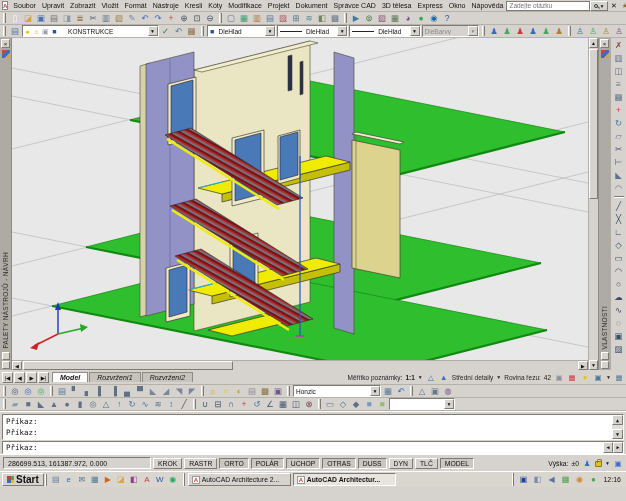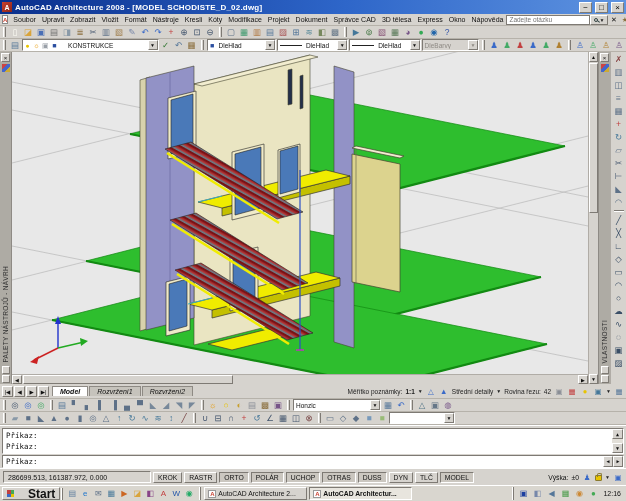--- a/index.html
+++ b/index.html
@@ -93,46 +93,39 @@
   .statusbar{height:17px;display:flex;align-items:center;gap:2px;padding:0 3px;background:var(--chrome);border-top:1px solid #fff;}
   .coords{width:148px;height:12px;font-size:7px;display:flex;align-items:center;padding:0 4px;background:var(--chrome);}
   .sbtn{font-size:6.8px;padding:1px 4px;border:1px solid;border-color:#fff var(--chromeDark) var(--chromeDark) #fff;background:var(--chrome);white-space:nowrap;}
   .sbtn.on{border-color:var(--chromeDark) #fff #fff var(--chromeDark);background:#CBC7C0;}
   .sb-right{margin-left:auto;display:flex;align-items:center;gap:3px;font-size:6.8px;}
   .lockico{width:7px;height:6px;background:#E8C400;border:1px solid #8a7a30;border-radius:1px;position:relative;margin-top:2px;}
   .lockico::before{content:"";position:absolute;top:-3px;left:1px;width:3px;height:3px;border:1px solid #8a7a30;border-bottom:none;border-radius:2px 2px 0 0;}
   
   .taskbar{height:16px;display:flex;align-items:center;gap:2px;padding:0 2px;
     background:#D9D6CF;border-top:1px solid #fff;}
-  .startbtn{display:flex;align-items:center;gap:14px;height:13px;padding:0 4px;font-weight:bold;font-size:12px;}
+  .startbtn{display:flex;align-items:center;gap:2px;height:13px;padding:0 4px;font-weight:bold;font-size:10px;}
   .flag{width:7px;height:7px;display:grid;grid-template-columns:1fr 1fr;grid-template-rows:1fr 1fr;gap:0;}
   .flag i{display:block;}
   .twin{display:flex;align-items:center;gap:2px;height:13px;width:103px;padding:0 3px;font-size:6.8px;
     border:1px solid;border-color:#fff var(--chromeDark) var(--chromeDark) #fff;background:var(--chrome);overflow:hidden;}
   .twin.active{border-color:var(--chromeDark) #fff #fff var(--chromeDark);background:#E8E5DE;font-weight:bold;}
   .twico{width:8px;height:8px;background:#fff;border:1px solid #999;color:#C9402F;font-style:normal;
     font-size:6px;font-weight:bold;text-align:center;line-height:7px;flex:none;}
   .twlabel{white-space:nowrap;overflow:hidden;}
   .tray{margin-left:auto;display:flex;align-items:center;gap:2px;height:13px;padding:0 3px;
     border-left:1px solid var(--chromeDark);box-shadow:-1px 0 0 #fff;}
   .clock{font-size:7px;padding-left:2px;}
   .sp{flex:1;}
 </style>
 </head>
 <body>
 
 <div id="app">
 
-  <div class="titlebar">
-    <span class="app-ico">A</span>
-    <span class="ttext">AutoCAD Architecture 2008 - [MODEL SCHODISTE_D_02.dwg]</span>
-    <span class="wbtn raised">−</span>
-    <span class="wbtn raised">□</span>
-    <span class="wbtn raised">×</span>
-  </div>
 
   <div class="menubar">
     <span class="mdi-ico">A</span>
     <nav style="display:flex">
         <span class="menu-item">Soubor</span>
         <span class="menu-item">Upravit</span>
         <span class="menu-item">Zobrazit</span>
         <span class="menu-item">Vložit</span>
         <span class="menu-item">Formát</span>
         <span class="menu-item">Nástroje</span>

